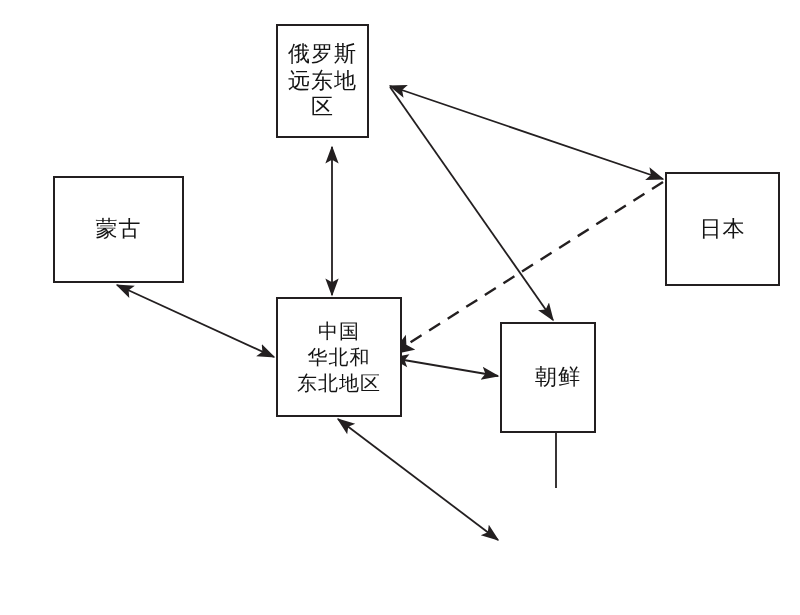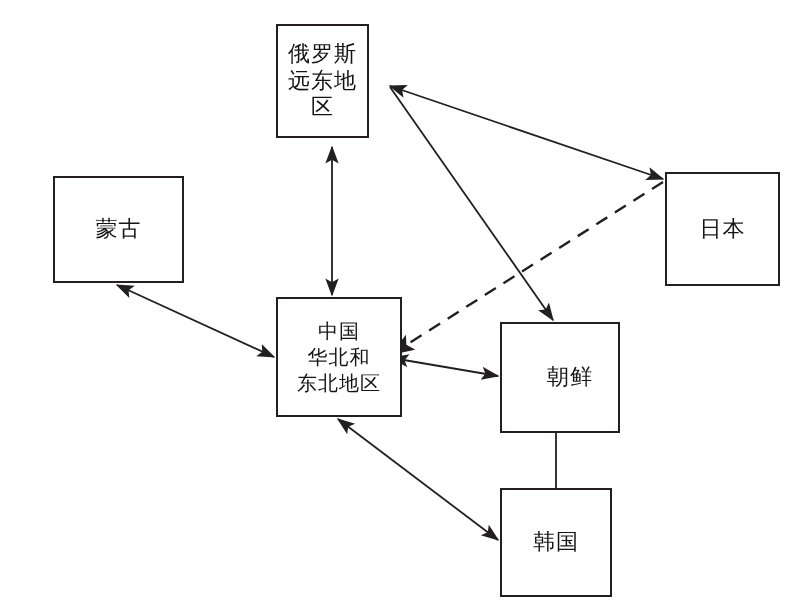--- a/index.html
+++ b/index.html
@@ -86,21 +86,18 @@
   <div class="node" style="left: 665px; top: 126px; width: 115px; height: 114px; margin-top: 46px;">
     <span class="node-label">日本</span>
   </div>
 
   <div class="node" style="left: 276px; top: 297px; width: 126px; height: 120px;">
     <span class="node-label small">中国
 华北和
 东北地区</span>
   </div>
 
-  <div class="node" style="left: 500px; top: 322px; width: 120px; height: 111px; padding-left: 20px;">
+  <div class="node" style="left: 500px; top: 322px; width: 96px; height: 111px; padding-left: 20px;">
     <span class="node-label">朝鲜</span>
   </div>
 
-  <div class="node" style="left: 500px; top: 488px; width: 112px; height: 109px;">
-    <span class="node-label">韩国</span>
-  </div>
 
 </div>
 
 </body></html>

